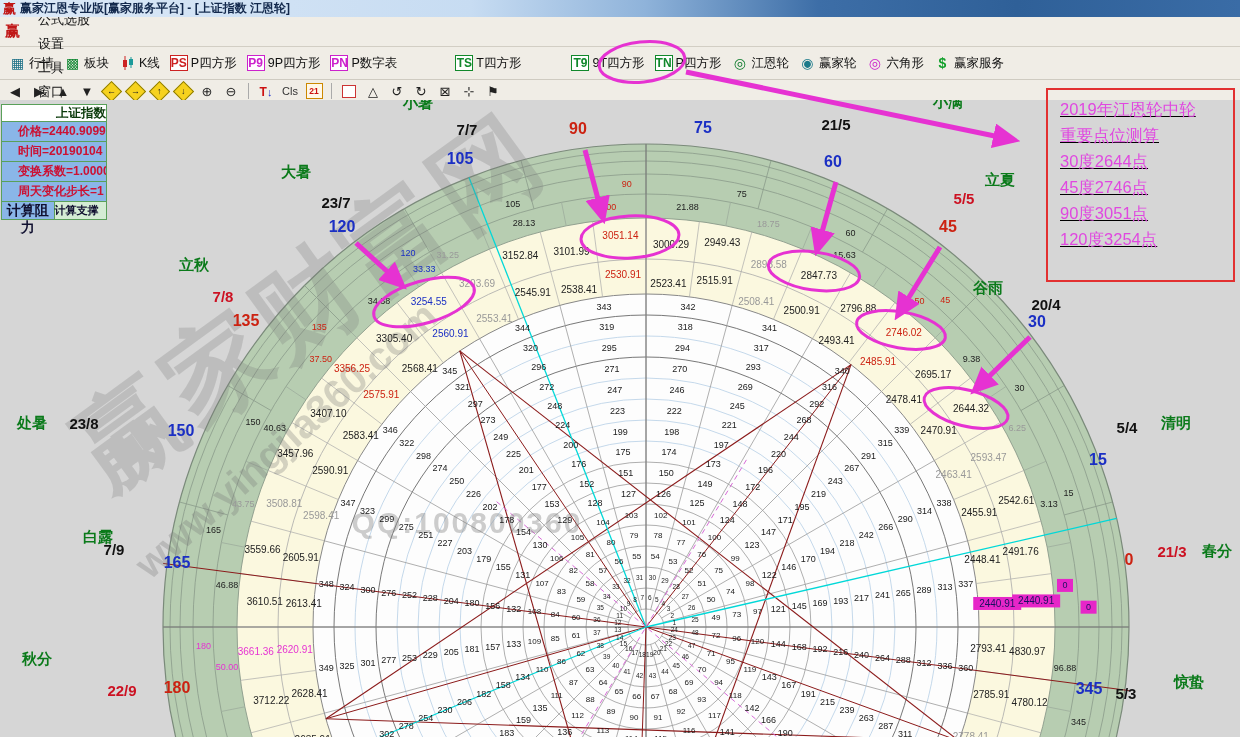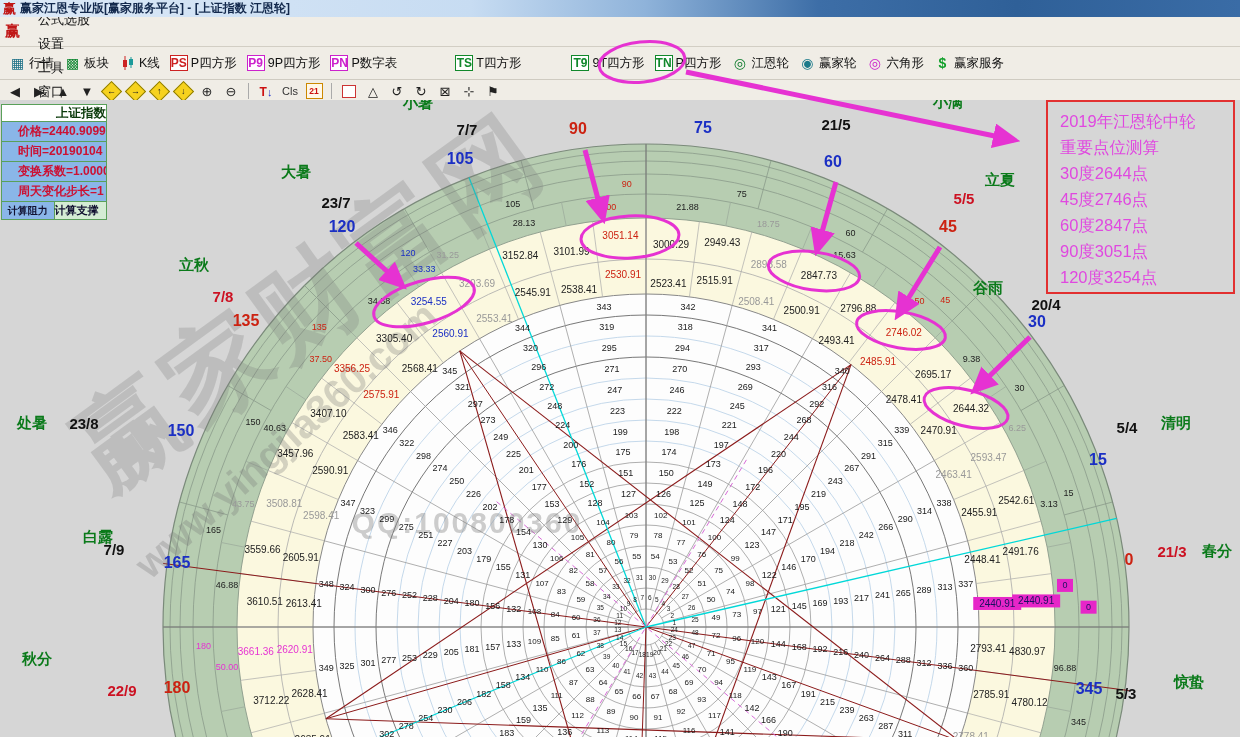--- a/index.html
+++ b/index.html
@@ -28,24 +28,24 @@
   .t2 .tdn b{color:#cc1111;font-size:12px;} .t2 .tdn i{color:#2233cc;font-style:normal;font-size:11px;}
   .t2sep{width:1px;height:16px;background:#aaa;margin:0 4px;}
   .t2 .cls{font-size:11px;color:#333;}
   
   #chart{position:absolute;left:0;top:100px;width:1240px;height:637px;background:#d6d6d6;}
   
   #panel{position:absolute;left:1px;top:4px;width:104px;border:1px solid #5aa05a;background:#8ab6e8;z-index:10;font-weight:bold;}
   #panel .hd{height:16px;background:#ffffff;color:#0a3a0a;font-size:12.5px;text-align:right;line-height:16px;border-bottom:1px solid #5aa05a;}
   #panel .row{height:19px;line-height:19px;font-size:12px;color:#cc1133;padding-left:16px;border-bottom:1px solid #5aa05a;white-space:nowrap;overflow:hidden;}
   #panel .btns{display:flex;height:17px;}
-  #panel .btns .b1{flex:1;background:#8ab6e8;color:#101030;font-size:10px;text-align:center;line-height:17px;border-right:1px solid #5aa05a;cursor:default;}
+  #panel .btns .b1{flex:1;background:#8ab6e8;color:#101030;font-size:14px;text-align:center;line-height:17px;border-right:1px solid #5aa05a;cursor:default;}
   #panel .btns .b2{flex:1;background:#d4ecd4;color:#101030;font-size:11px;text-align:left;line-height:17px;cursor:default;}
   
-  #annobox{position:absolute;left:1046px;top:100px;width:189px;height:194px;border:2px solid #e23030;z-index:40;padding:6px 0 0 12px;box-sizing:border-box;}
+  #annobox{position:absolute;left:1046px;top:88px;width:189px;height:194px;border:2px solid #e23030;z-index:40;padding:6px 0 0 12px;box-sizing:border-box;text-decoration:underline;}
   #annobox .ln{color:#e048e0;font-size:16.5px;line-height:26px;white-space:nowrap;}
   #overlay{position:absolute;left:0;top:0;z-index:50;pointer-events:none;}
   svg text{user-select:none;}
 </style>
 </head>
 <body>
 
 <div id="app">
 
   <div class="titlebar">
@@ -971,21 +971,20 @@
         <div class="b2">计算支撑</div>
       </div>
     </div>
   </div>
 
   <div id="annobox">
       <div class="ln">2019年江恩轮中轮</div>
       <div class="ln">重要点位测算</div>
       <div class="ln">30度2644点</div>
       <div class="ln">45度2746点</div>
-      <div class="ln">60度2847点</div>
       <div class="ln">90度3051点</div>
       <div class="ln">120度3254点</div>
     </div>
 
   <svg id="overlay" width="1240" height="737" viewBox="0 0 1240 737">
     <defs>
       <marker id="ah" markerWidth="5.5" markerHeight="5" refX="4.2" refY="2.5" orient="auto">
         <path d="M0,0 L5.5,2.5 L0,5 z" fill="#e632d2"></path>
       </marker>
     </defs>

